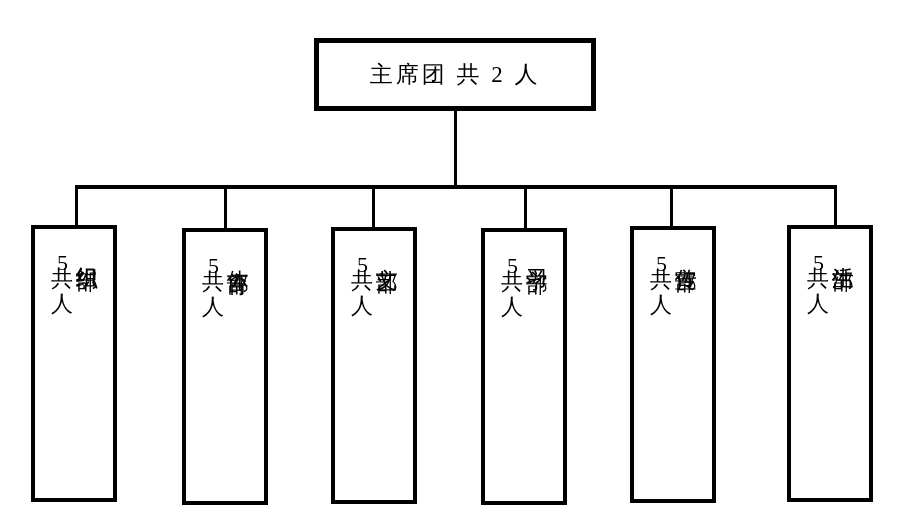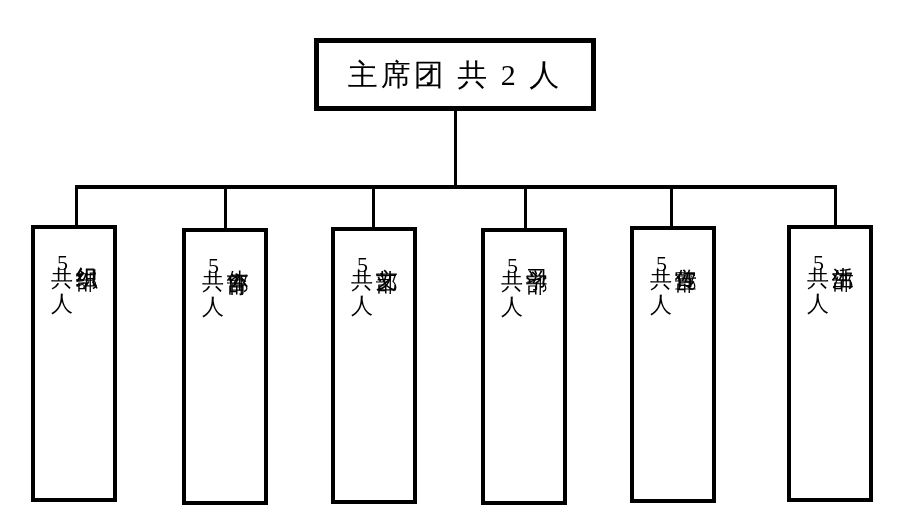--- a/index.html
+++ b/index.html
@@ -34,21 +34,21 @@
     top: 38px;
     width: 282px;
     height: 73px;
     border-width: 5px;
     display: flex;
     align-items: center;
     justify-content: center;
   }
 
   .root-label {
-    font-size: 30px;
+    font-size: 23px;
     letter-spacing: 3px;
     white-space: nowrap;
     line-height: 1;
   }
 
   .dept-box {
     width: 86px;
     height: 277px;
     display: flex;
     justify-content: center;

